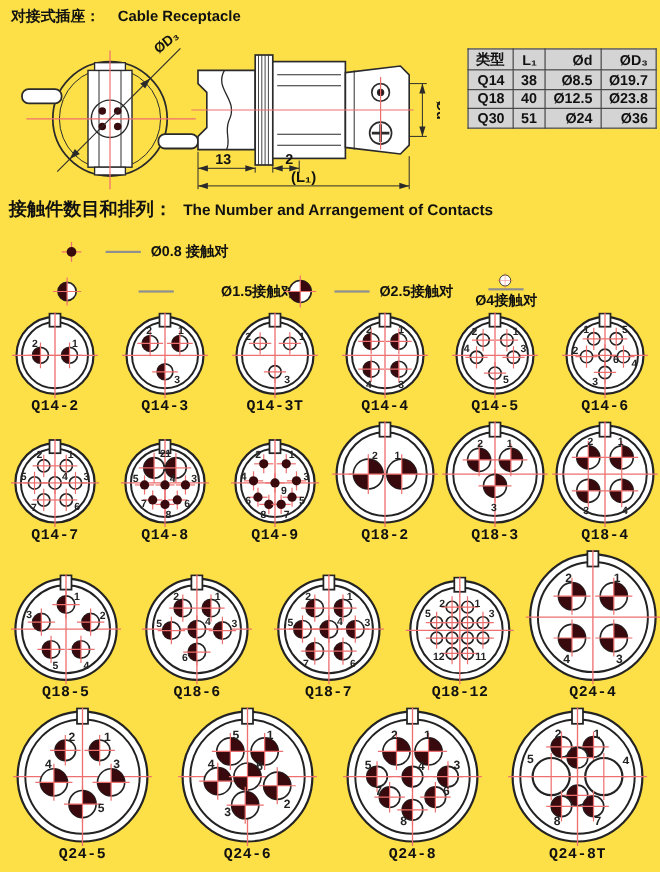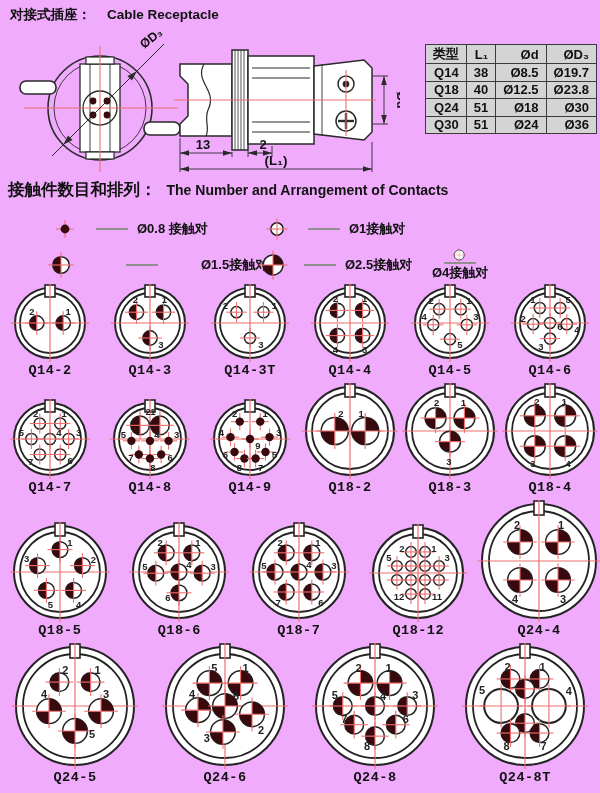--- a/index.html
+++ b/index.html
@@ -1,18 +1,18 @@
 <!DOCTYPE html>
 <html><head>
 <meta charset="utf-8">
 <style>
   html,body{margin:0;padding:0;background:#fff;}
   body{width:600px;height:793px;overflow:hidden;
        font-family:"Liberation Sans","DejaVu Sans",sans-serif;color:#111;}
-  .page{position:relative;width:600px;height:793px;background:#f0abfc;}
+  .page{position:relative;width:600px;height:793px;background:#fde047;}
   .top-title{position:absolute;left:10px;top:6px;font-size:13.5px;font-weight:bold;white-space:nowrap;}
   .top-title .en{margin-left:16px;}
   .front-svg{position:absolute;left:18px;top:24px;}
   .side-svg{position:absolute;left:170px;top:24px;}
   table.spec{position:absolute;right:3px;top:44px;border-collapse:collapse;
        background:#d4d4d4;font-size:13px;font-weight:bold;}
   table.spec th,table.spec td{border:1.6px solid #3b3b3b;padding:0 7px;height:16.5px;
        text-align:right;font-weight:bold;white-space:nowrap;}
   .section-title{position:absolute;left:8px;top:179px;font-size:16.5px;font-weight:bold;white-space:nowrap;}
   .section-title .en{font-size:14px;margin-left:10px;}
@@ -128,26 +128,20 @@
           <td>Ø8.5</td>
           <td>Ø19.7</td>
         </tr>
         <tr>
           <td>Q18</td>
           <td>40</td>
           <td>Ø12.5</td>
           <td>Ø23.8</td>
         </tr>
         <tr>
-          <td>Q24</td>
-          <td>51</td>
-          <td>Ø18</td>
-          <td>Ø30</td>
-        </tr>
-        <tr>
           <td>Q30</td>
           <td>51</td>
           <td>Ø24</td>
           <td>Ø36</td>
         </tr>
       </tbody>
     </table>
 
   <div class="section-title">
     <span>接触件数目和排列：</span><span class="en">The Number and Arrangement of Contacts</span>
@@ -155,29 +149,20 @@
 
   <div class="legend">
       <div class="leg-item" style="left: 46px; top: 0px;">
         <svg width="42" height="36" viewBox="0 0 42 36">
           <line x1="10.09" y1="18" x2="27.91" y2="18" stroke="#ee6f6f" stroke-width="1.1"></line>
           <line x1="19" y1="9.09" x2="19" y2="26.91" stroke="#ee6f6f" stroke-width="1.1"></line>
           <circle cx="19" cy="18" r="4.41" fill="#380a0e"></circle>
         </svg>
         <span class="leg-dash"></span>
         <span class="leg-label">Ø0.8 接触对</span>
-      </div>
-      <div class="leg-item" style="left: 258px; top: 0px;">
-        <svg width="42" height="36" viewBox="0 0 42 36">
-          <circle cx="19" cy="18" r="6.16" fill="#fff" stroke="#232323" stroke-width="1.5"></circle>
-          <line x1="8.34" y1="18" x2="29.66" y2="18" stroke="#ee6f6f" stroke-width="1.1"></line>
-          <line x1="19" y1="7.34" x2="19" y2="28.66" stroke="#ee6f6f" stroke-width="1.1"></line>
-        </svg>
-        <span class="leg-dash"></span>
-        <span class="leg-label">Ø1接触对</span>
       </div>
       <div class="leg-item" style="left: 42px; top: 36px; gap: 34px;">
         <svg width="42" height="36" viewBox="0 0 42 36">
           <circle cx="19" cy="18" r="8.28" fill="#fff" stroke="#232323" stroke-width="1.5"></circle>
           <path d="M 19 9.72 A 8.28 8.28 0 0 0 19 26.28 Z" fill="#380a0e"></path>
           <line x1="6.220000000000001" y1="18" x2="31.78" y2="18" stroke="#ee6f6f" stroke-width="1.1"></line>
           <line x1="19" y1="5.220000000000001" x2="19" y2="30.78" stroke="#ee6f6f" stroke-width="1.1"></line>
         </svg>
         <span class="leg-dash"></span>
         <span class="leg-label">Ø1.5接触对</span>

